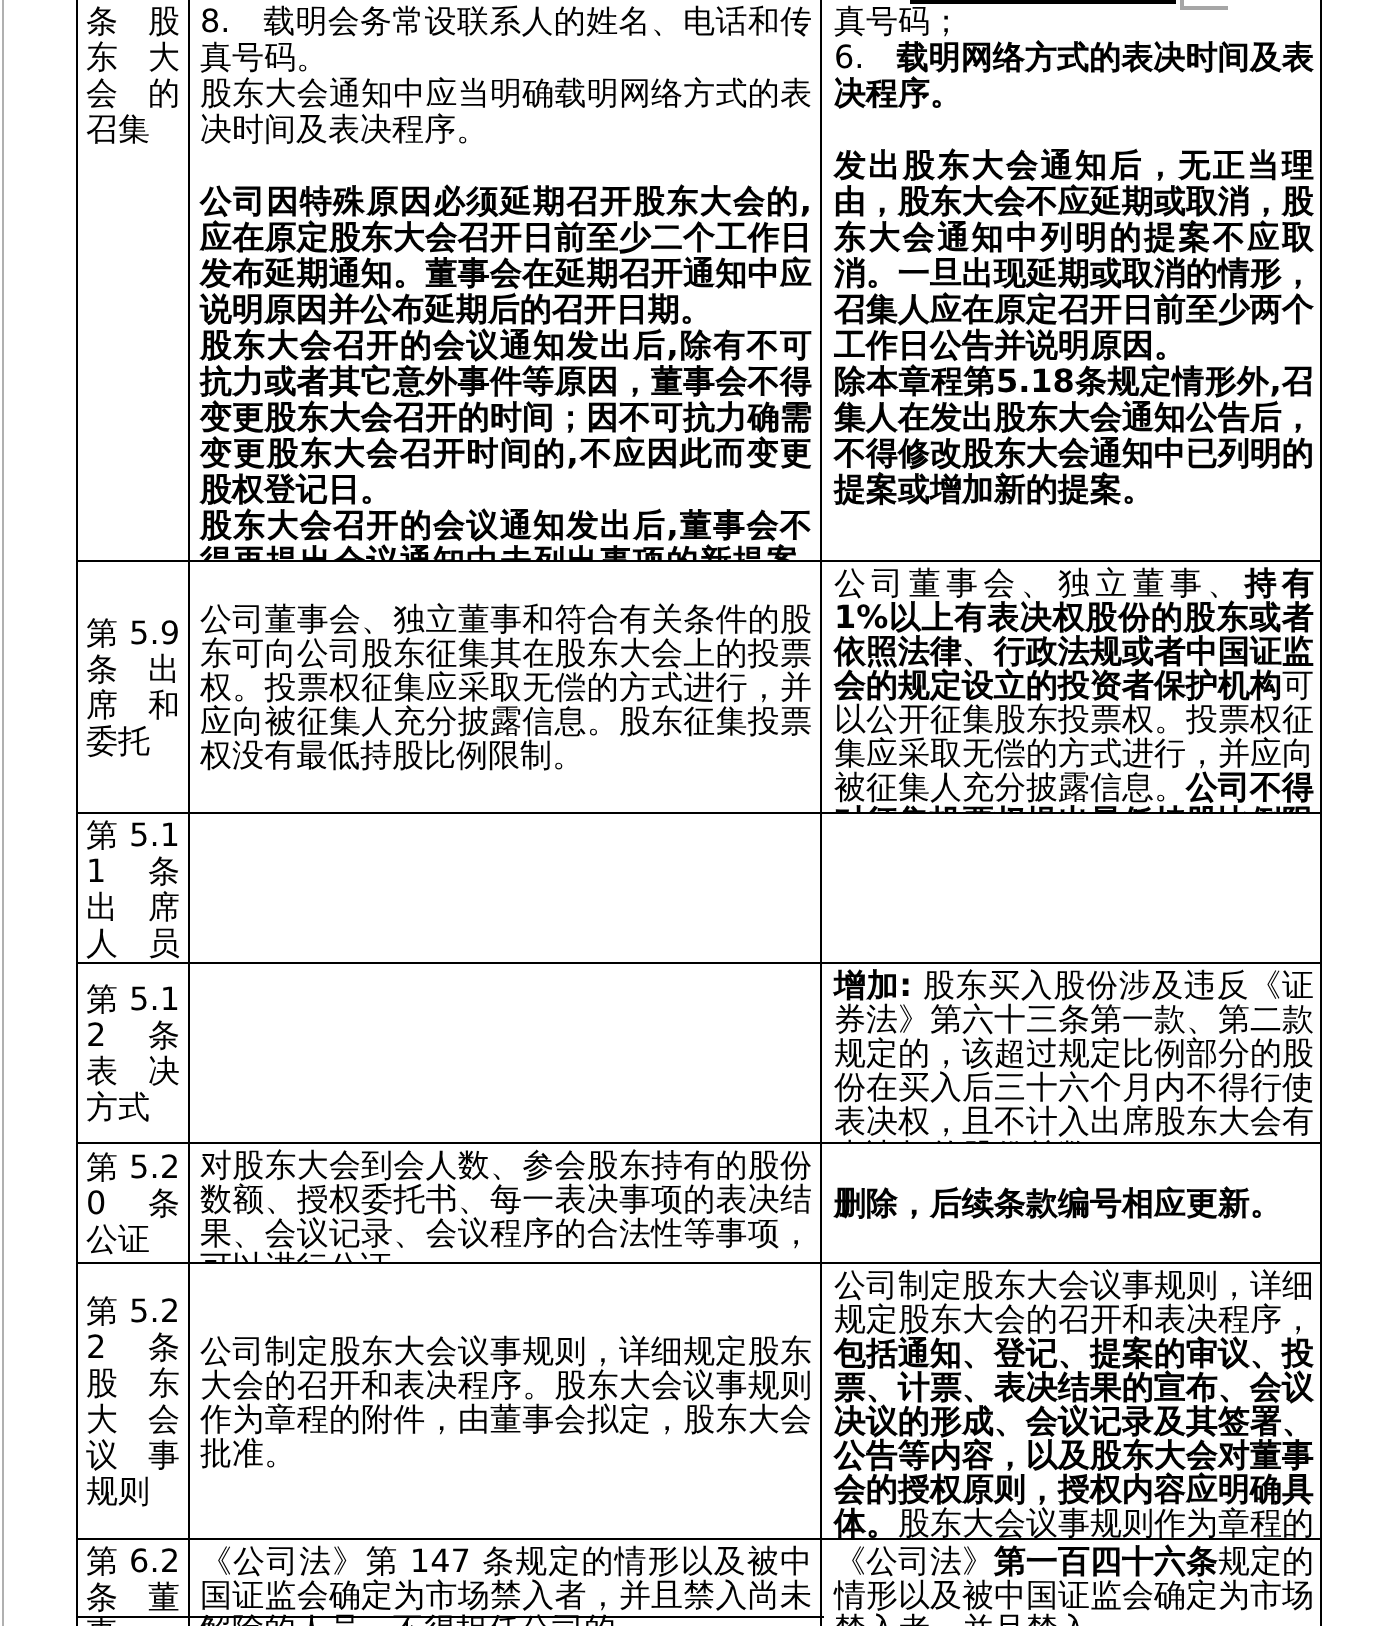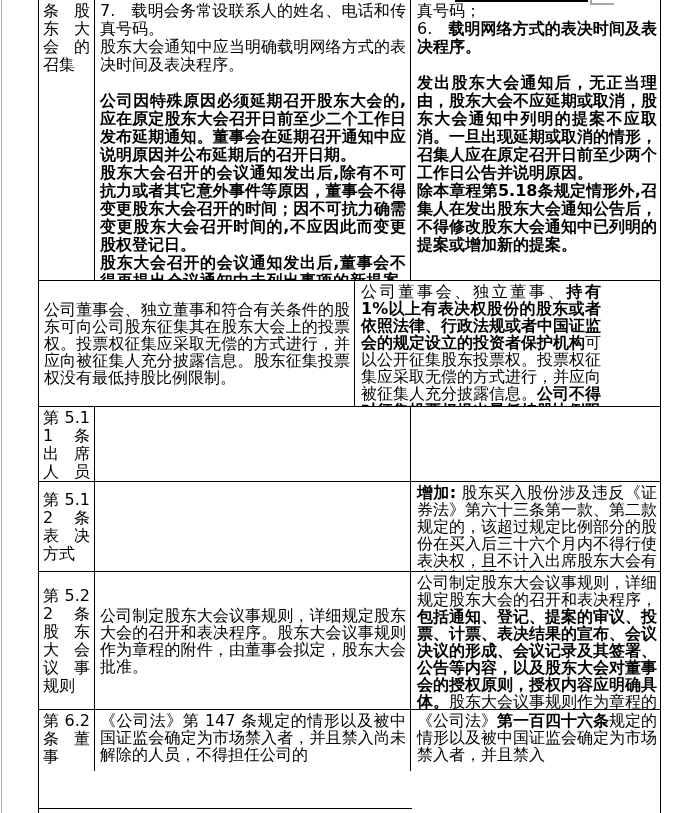--- a/index.html
+++ b/index.html
@@ -42,39 +42,44 @@
   <div class="doc-table" id="doc-table">
 
   <div class="trow first lh18" style="height: 280px;">
         <div class="tcell label">
           <div class="inner">
             <p class="para"><span>条 股东大会的召集</span></p>
           </div>
         </div>
         <div class="tcell orig">
           <div class="inner">
-            <p class="para"><span>7.　载明会务常设联系人的姓名、电话和传真号码。</span></p>
+            <p class="para"><span>8.　载明会务常设联系人的姓名、电话和传真号码。</span></p>
             <p class="para"><span>股东大会通知中应当明确载明网络方式的表决时间及表决程序。</span></p>
             <p class="para">&nbsp;</p>
             <p class="para"><span class="b">公司因特殊原因必须延期召开股东大会的,应在原定股东大会召开日前至少二个工作日发布延期通知。董事会在延期召开通知中应说明原因并公布延期后的召开日期。</span></p>
             <p class="para"><span class="b">股东大会召开的会议通知发出后,除有不可抗力或者其它意外事件等原因，董事会不得变更股东大会召开的时间；因不可抗力确需变更股东大会召开时间的,不应因此而变更股权登记日。</span></p>
             <p class="para"><span class="b">股东大会召开的会议通知发出后,董事会不得再提出会议通知中未列出事项的新提案,对原有提案的修改应当在股东大会召开的前十五天公告。否则，会议召开日期应当顺延，保证至少有十五天的间隔期。</span></p>
           </div>
         </div>
         <div class="tcell rev">
           <div class="inner">
             <p class="para"><span>真号码；</span></p>
             <p class="para"><span>6.　</span><span class="b">载明网络方式的表决时间及表决程序。</span></p>
             <p class="para">&nbsp;</p>
             <p class="para"><span class="b">发出股东大会通知后，无正当理由，股东大会不应延期或取消，股东大会通知中列明的提案不应取消。一旦出现延期或取消的情形，召集人应在原定召开日前至少两个工作日公告并说明原因。</span></p>
             <p class="para"><span class="b">除本章程第5.18条规定情形外,召集人在发出股东大会通知公告后，不得修改股东大会通知中已列明的提案或增加新的提案。</span></p>
           </div>
         </div>
       </div>
       <div class="trow v-center" style="height: 126px;">
+        <div class="tcell label">
+          <div class="inner">
+            <p class="para"><span>第 5.9 条 出席和委托</span></p>
+          </div>
+        </div>
         <div class="tcell orig">
           <div class="inner">
             <p class="para"><span>公司董事会、独立董事和符合有关条件的股东可向公司股东征集其在股东大会上的投票权。投票权征集应采取无偿的方式进行，并应向被征集人充分披露信息。股东征集投票权没有最低持股比例限制。</span></p>
           </div>
         </div>
         <div class="tcell rev">
           <div class="inner">
             <p class="para"><span>公司董事会、独立董事、</span><span class="b">持有 1%以上有表决权股份的股东或者依照法律、行政法规或者中国证监会的规定设立的投资者保护机构</span><span>可以公开征集股东投票权。投票权征集应采取无偿的方式进行，并应向被征集人充分披露信息。</span><span class="b">公司不得对征集投票权提出最低持股比例限制。</span></p>
           </div>
         </div>
@@ -94,20 +99,37 @@
           <div class="inner">
             <p class="para"><span>第 5.12 条 表决方式</span></p>
           </div>
         </div>
         <div class="tcell orig">
           <div class="inner"></div>
         </div>
         <div class="tcell rev">
           <div class="inner">
             <p class="para"><span class="b">增加:</span><span> 股东买入股份涉及违反《证券法》第六十三条第一款、第二款规定的，该超过规定比例部分的股份在买入后三十六个月内不得行使表决权，且不计入出席股东大会有表决权的股份总数。</span></p>
+          </div>
+        </div>
+      </div>
+      <div class="trow v-center" style="height: 60px;">
+        <div class="tcell label">
+          <div class="inner">
+            <p class="para"><span>第 5.20 条 公证</span></p>
+          </div>
+        </div>
+        <div class="tcell orig">
+          <div class="inner">
+            <p class="para"><span>对股东大会到会人数、参会股东持有的股份数额、授权委托书、每一表决事项的表决结果、会议记录、会议程序的合法性等事项，可以进行公证。</span></p>
+          </div>
+        </div>
+        <div class="tcell rev">
+          <div class="inner">
+            <p class="para"><span class="b">删除，后续条款编号相应更新。</span></p>
           </div>
         </div>
       </div>
       <div class="trow v-center" style="height: 138px;">
         <div class="tcell label">
           <div class="inner">
             <p class="para"><span>第 5.22 条 股东大会议事规则</span></p>
           </div>
         </div>
         <div class="tcell orig">

